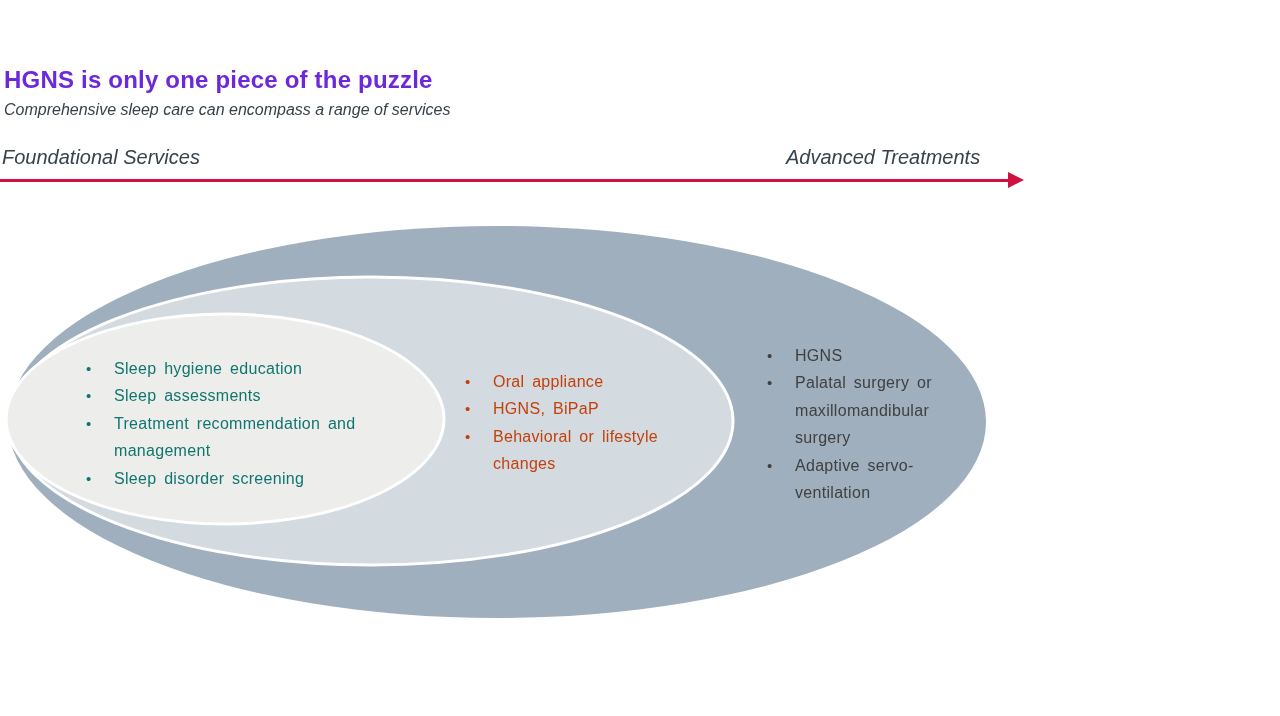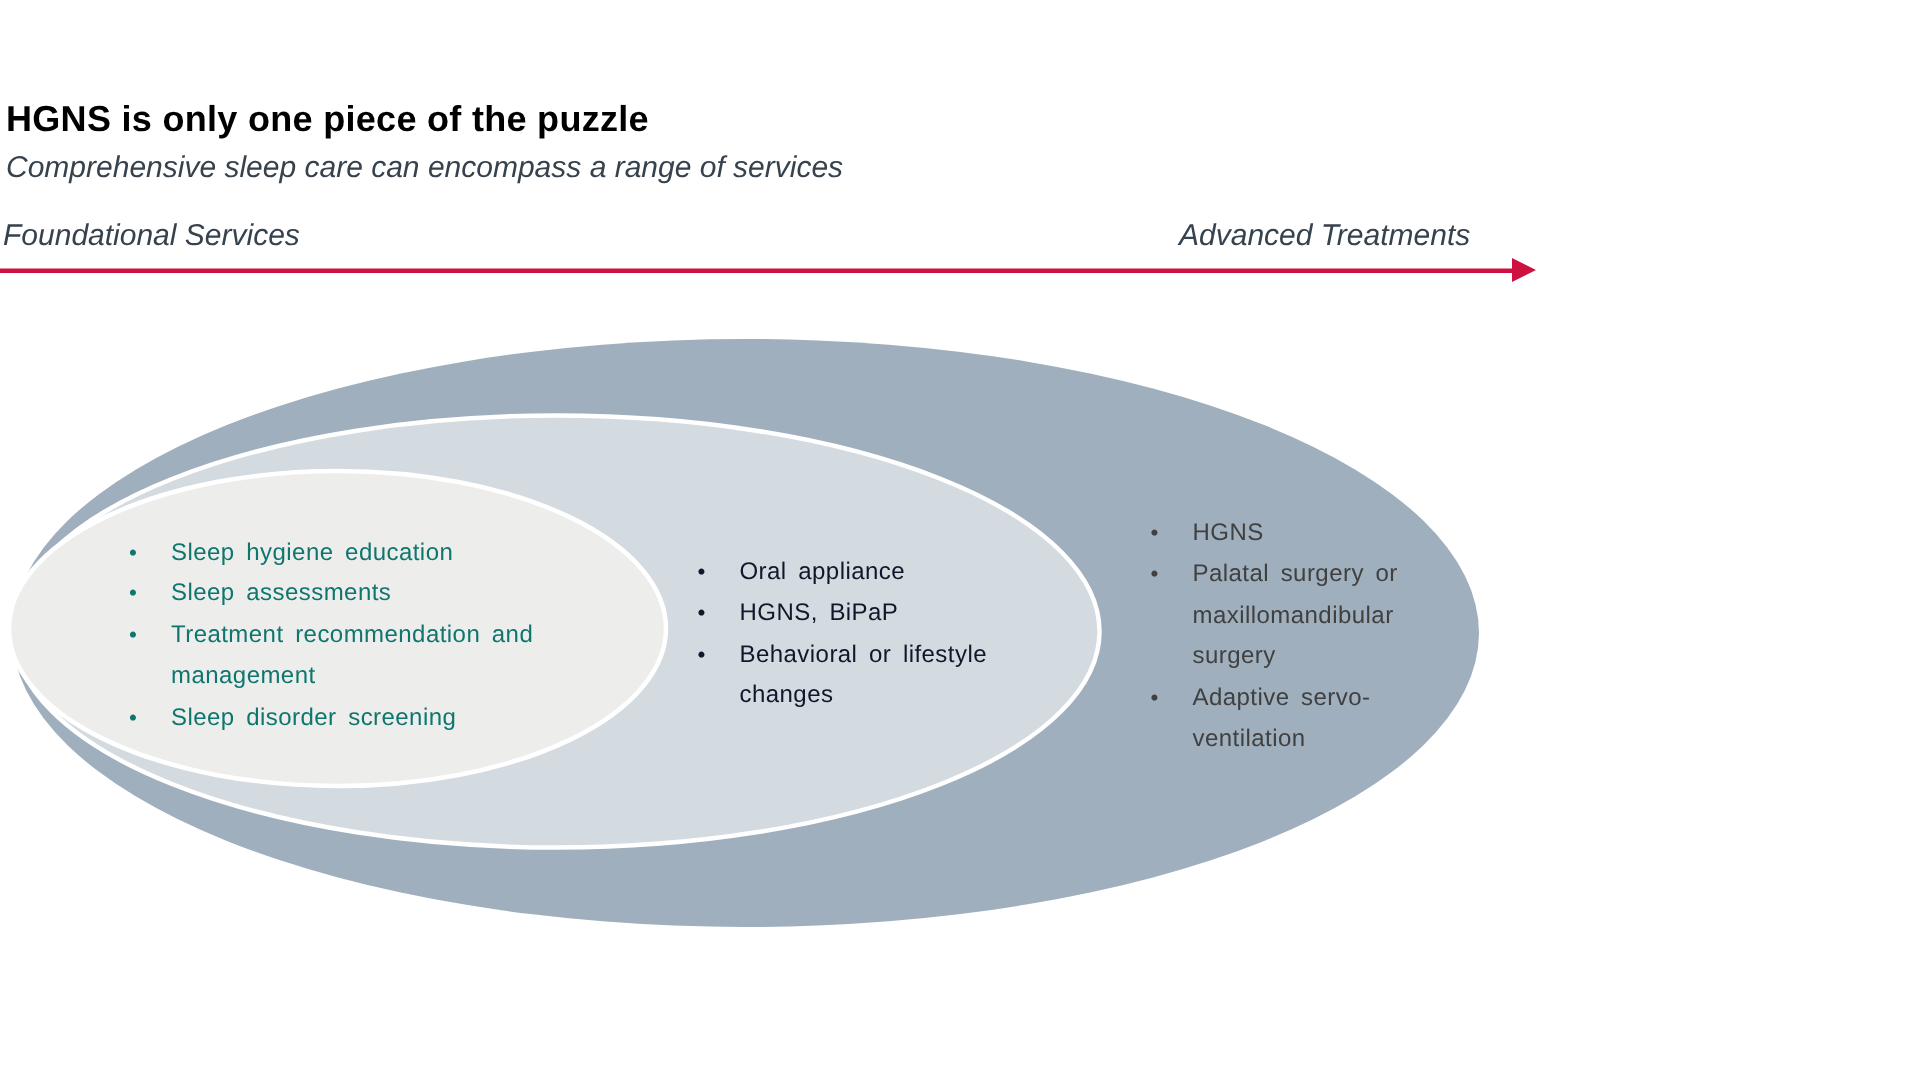--- a/index.html
+++ b/index.html
@@ -17,27 +17,27 @@
   }
   .abs { position: absolute; }
 
   
   .slide-title {
     left: 4px;
     top: 66px;
     font-size: 24px;
     font-weight: bold;
     letter-spacing: 0.2px;
-    color: #000000;
+    color: #6d28d9;
     white-space: nowrap;
   }
   .slide-subtitle {
     left: 4px;
     top: 101px;
-    font-size: 20px;
+    font-size: 16px;
     font-style: italic;
     color: #36424d;
     white-space: nowrap;
   }
 
   
   .axis-label {
     top: 146px;
     font-size: 20px;
     font-style: italic;
@@ -96,21 +96,21 @@
   .inner-list {
     left: 84px;
     top: 355px;
     width: 330px;
     color: #0f766e;
   }
   .middle-list {
     left: 463px;
     top: 368px;
     width: 225px;
-    color: #0f172a;
+    color: #c2410c;
   }
   .outer-list {
     left: 765px;
     top: 342px;
     width: 200px;
     color: #404040;
   }
 </style>
 </head>
 <body>

